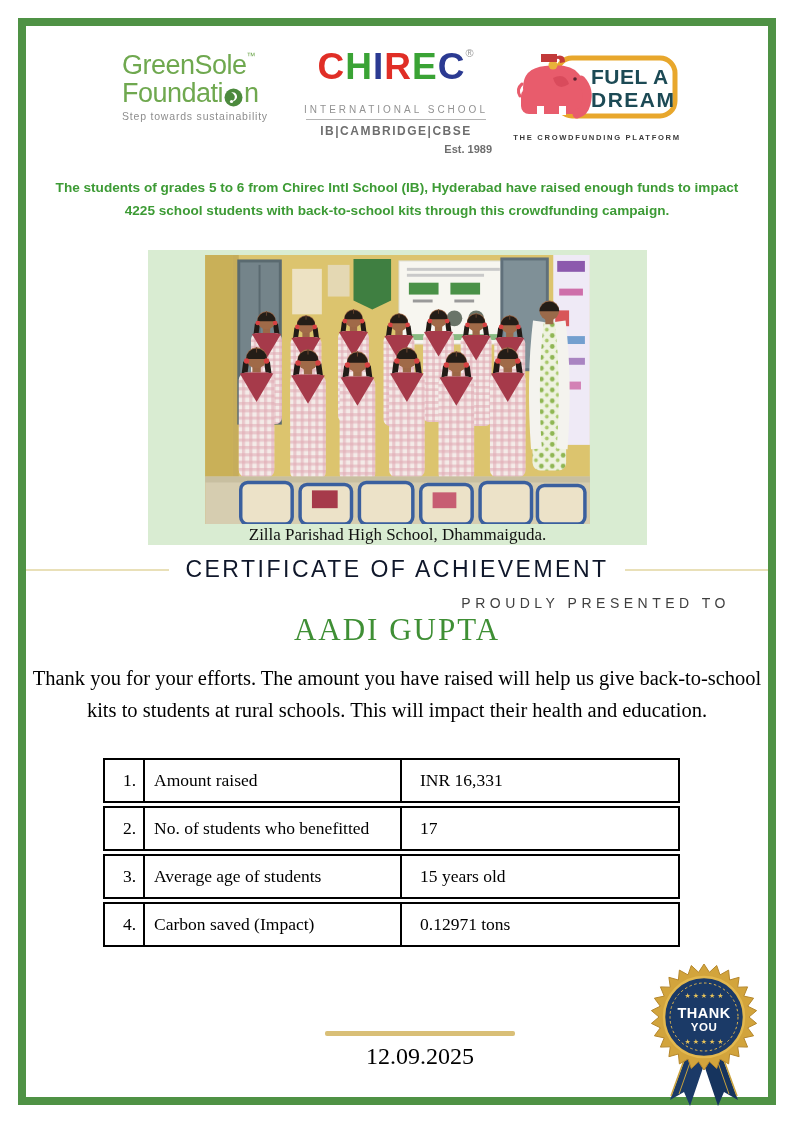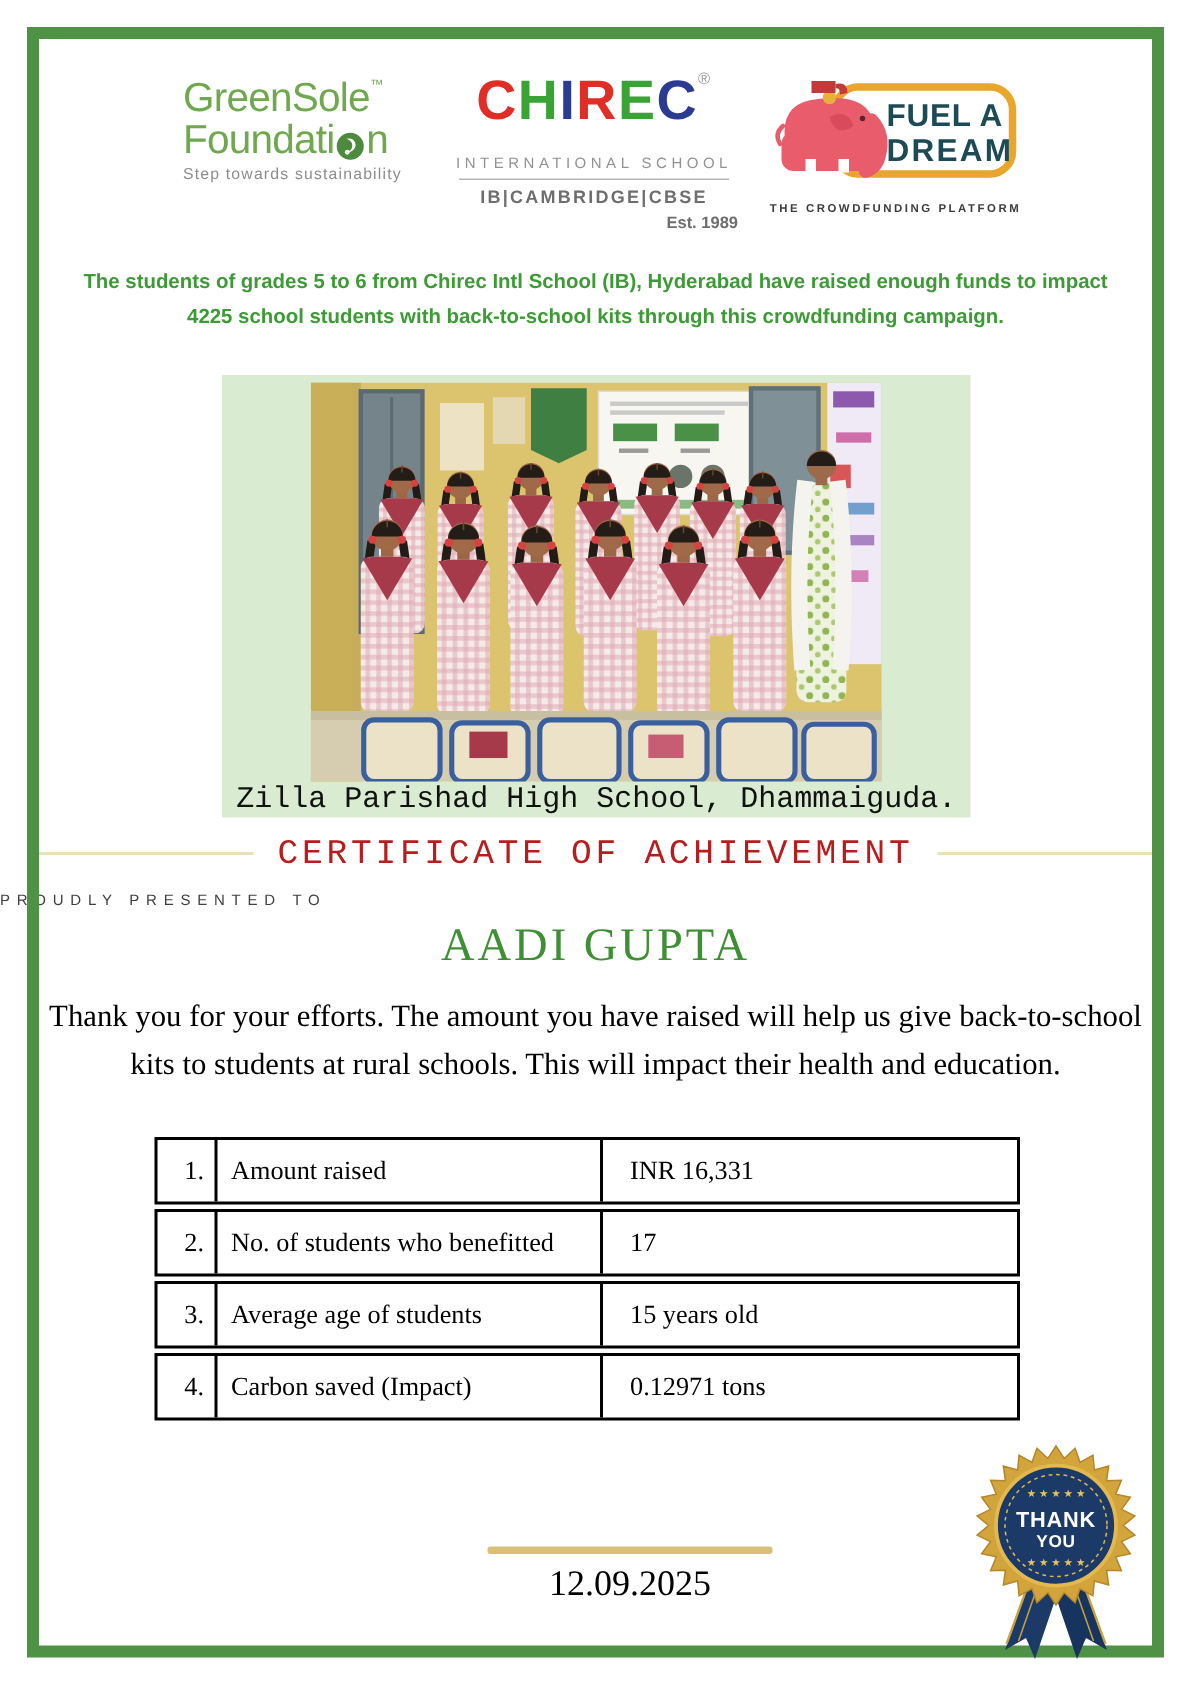--- a/index.html
+++ b/index.html
@@ -51,36 +51,36 @@
     position:absolute;left:52px;top:176px;width:690px;text-align:center;
     font-size:13.6px;font-weight:700;color:var(--green-text);line-height:1.72;
   }
   
   .photo-panel{
     position:absolute;left:148px;top:250px;width:499px;height:295px;
     background:var(--mint);display:flex;flex-direction:column;align-items:center;
   }
   .photo-panel svg.photo{display:block;margin-top:5px;}
   .photo-caption{
-    font-family:Liberation Mono, monospace;font-size:20px;color:#111;
+    font-family:Liberation Serif, serif;font-size:17px;color:#111;
     margin-top:1px;
   }
   
   .cert-title-row{
     position:absolute;left:26px;top:556px;width:742px;
     display:flex;align-items:center;gap:16px;
   }
   .cert-title-row .rule{flex:1;height:2px;background:var(--pale-gold);}
   .cert-title{
-    font-family:Liberation Mono, monospace;font-size:23px;color:#b91c1c;
+    font-family:Liberation Sans, sans-serif;font-size:23px;color:#0f172a;
     letter-spacing:2.5px;white-space:nowrap;text-align:right;
   }
   .presented{
-    position:absolute;left:0;top:595px;width:730px;text-align:left;
-    font-size:10px;letter-spacing:4.5px;color:#3f3f3f;
+    position:absolute;left:0;top:595px;width:730px;text-align:right;
+    font-size:14px;letter-spacing:4.5px;color:#3f3f3f;
   }
   .recipient-name{
     position:absolute;left:0;top:612px;width:794px;text-align:center;
     font-family:"Liberation Serif",serif;font-size:31px;color:var(--green-name);
     letter-spacing:2px;
   }
   .message{
     position:absolute;left:32px;top:663px;width:730px;text-align:center;
     font-family:"Liberation Serif",serif;font-size:20.5px;color:#000;line-height:1.55;
   }

